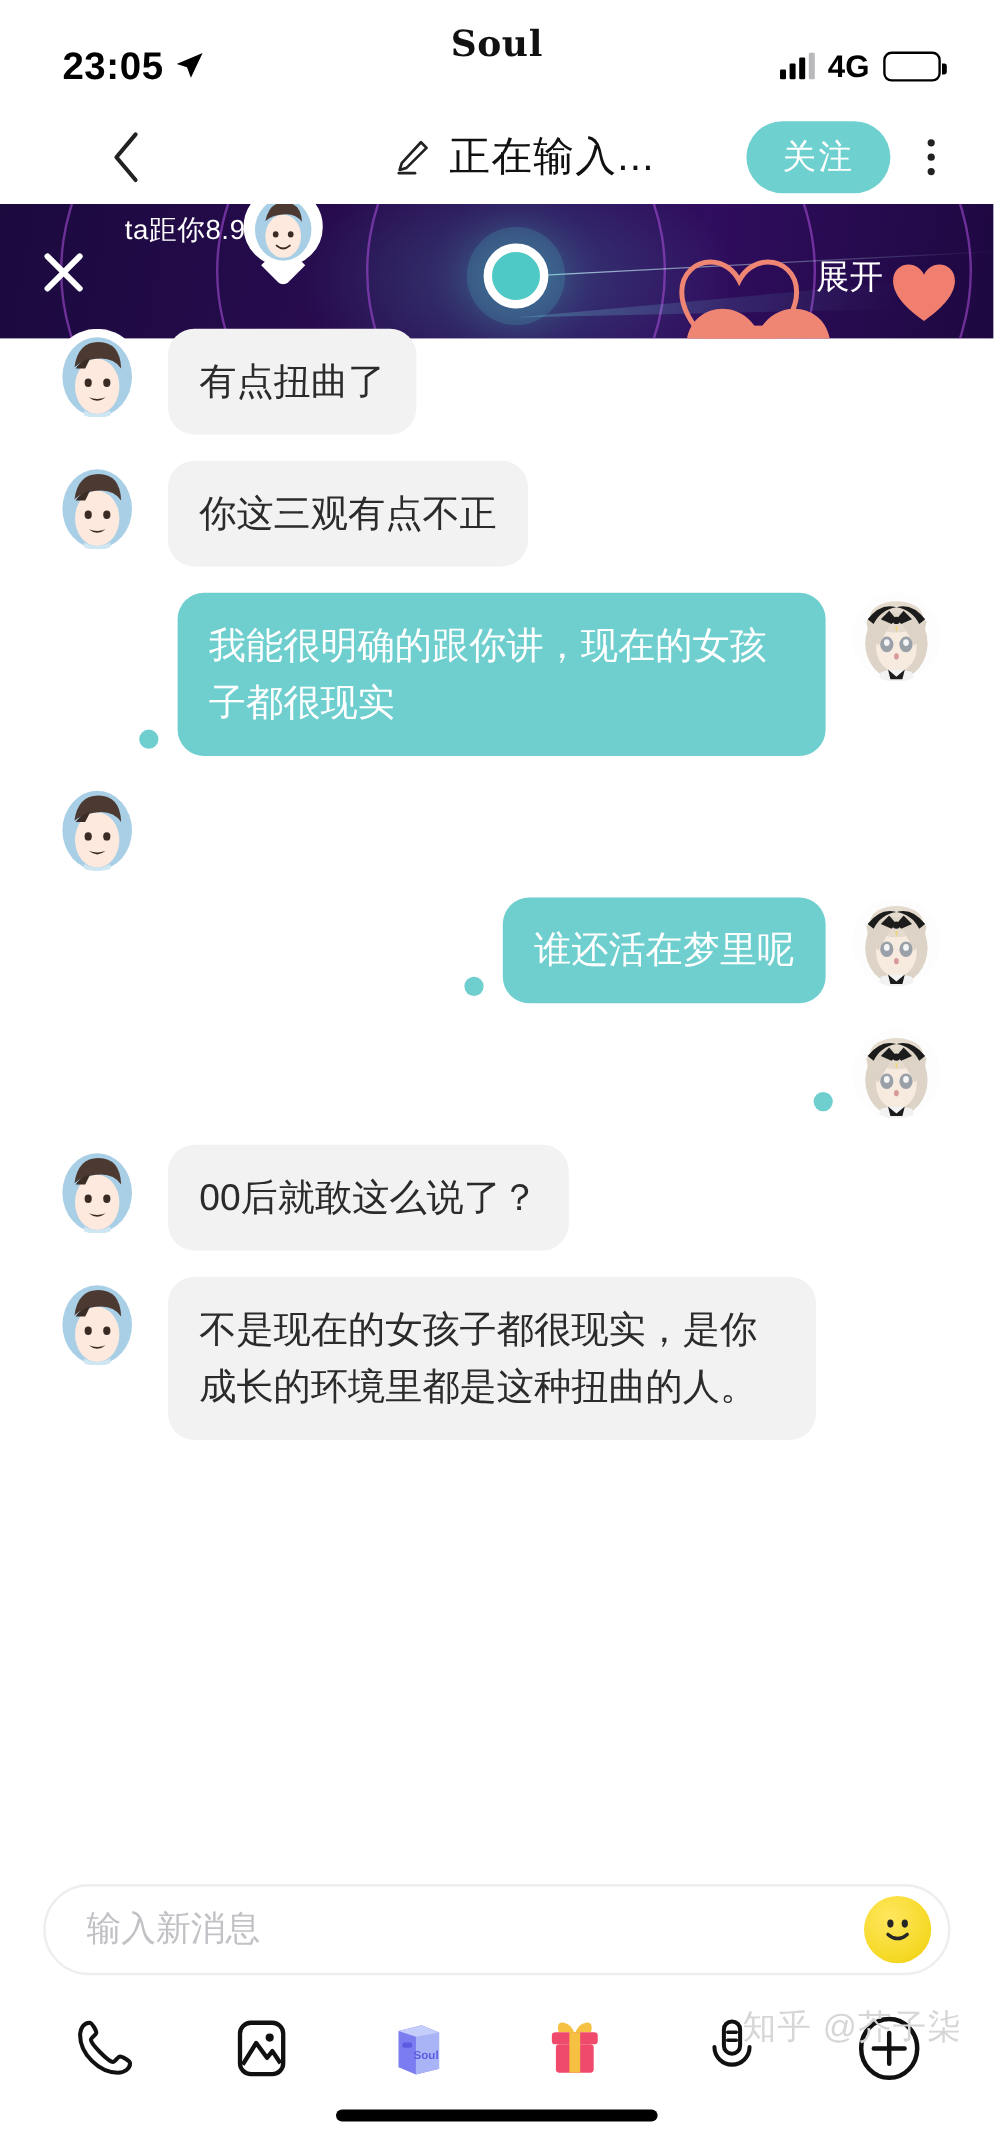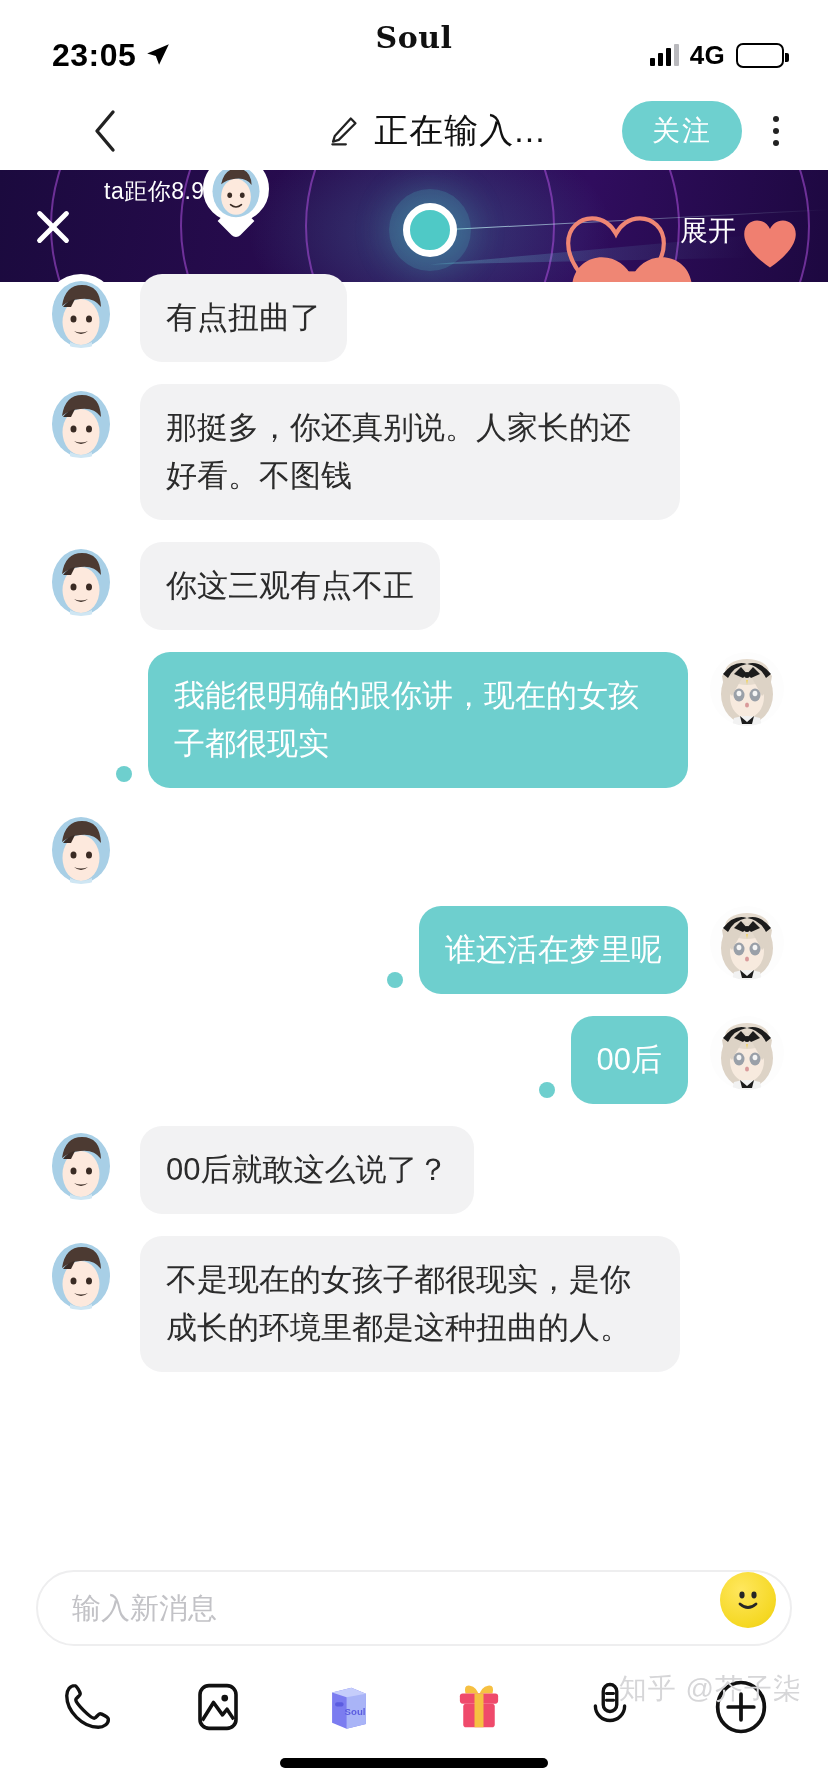--- a/index.html
+++ b/index.html
@@ -144,21 +144,21 @@
     align-self:flex-end; margin: 0 16px 6px 0;
   }
   .timestamp {
     text-align:center; color:#b8b8bc; font-size: 26px; margin: 8px 0 20px 0;
   }
 
   
   .composer { position:absolute; left:0; right:0; bottom:0; height:240px; background:#fff; }
   .input-wrap {
     margin: 18px 36px 0 36px; height: 76px; border:2px solid #eeeeef; border-radius: 40px;
-    display:flex; padding: 0 14px 0 34px; background:#fff;
+    display:flex; align-items:center; padding: 0 14px 0 34px; background:#fff;
   }
   .msg-input {
     flex:1; border:none; outline:none; font-size: 29px; color:#333;
     font-family:"Liberation Sans",sans-serif; background:transparent;
   }
   .msg-input::placeholder { color:#c2c2c6; }
   .emoji-btn {
     width:56px; height:56px; border-radius:50%;
     background: radial-gradient(circle at 38% 32%, #ffe75e, #f5d823 70%, #e9c911);
     display:flex; align-items:center; justify-content:center; border:none;
@@ -285,34 +285,20 @@
   <ellipse cx="37" cy="40" rx="29" ry="33" fill="#a8cfe6"></ellipse>
   <ellipse cx="37" cy="48" rx="18.5" ry="23" fill="#fde9dd"></ellipse>
   <path d="M18 32 Q21 11 38 11 Q56 11 57 33 Q50 23 36 25 Q25 26 18 32 Z" fill="#4c3a32"></path>
   <path d="M19 33 Q24 26 31 25 L27 33 Z" fill="#3b2c26"></path>
   <ellipse cx="29.5" cy="45" rx="3" ry="3.5" fill="#3a2b24"></ellipse>
   <ellipse cx="45" cy="45" rx="3" ry="3.5" fill="#3a2b24"></ellipse>
   <path d="M30 57 Q37 63 44 57 Q37 60 30 57 Z" fill="#3a2b24"></path>
   <path d="M26 68 Q37 74 48 68 L48 74 L26 74 Z" fill="#cfe6f3"></path>
 </svg></div>
         <div class="bubble">有点扭曲了</div>
-      </div>
-      <div class="row in">
-        <div class="avatar"><svg viewBox="0 0 74 74" width="74" height="74">
-  <rect width="74" height="74" fill="#fff"></rect>
-  <ellipse cx="37" cy="40" rx="29" ry="33" fill="#a8cfe6"></ellipse>
-  <ellipse cx="37" cy="48" rx="18.5" ry="23" fill="#fde9dd"></ellipse>
-  <path d="M18 32 Q21 11 38 11 Q56 11 57 33 Q50 23 36 25 Q25 26 18 32 Z" fill="#4c3a32"></path>
-  <path d="M19 33 Q24 26 31 25 L27 33 Z" fill="#3b2c26"></path>
-  <ellipse cx="29.5" cy="45" rx="3" ry="3.5" fill="#3a2b24"></ellipse>
-  <ellipse cx="45" cy="45" rx="3" ry="3.5" fill="#3a2b24"></ellipse>
-  <path d="M30 57 Q37 63 44 57 Q37 60 30 57 Z" fill="#3a2b24"></path>
-  <path d="M26 68 Q37 74 48 68 L48 74 L26 74 Z" fill="#cfe6f3"></path>
-</svg></div>
-        <div class="bubble">那挺多，你还真别说。人家长的还好看。不图钱</div>
       </div>
       <div class="row in">
         <div class="avatar"><svg viewBox="0 0 74 74" width="74" height="74">
   <rect width="74" height="74" fill="#fff"></rect>
   <ellipse cx="37" cy="40" rx="29" ry="33" fill="#a8cfe6"></ellipse>
   <ellipse cx="37" cy="48" rx="18.5" ry="23" fill="#fde9dd"></ellipse>
   <path d="M18 32 Q21 11 38 11 Q56 11 57 33 Q50 23 36 25 Q25 26 18 32 Z" fill="#4c3a32"></path>
   <path d="M19 33 Q24 26 31 25 L27 33 Z" fill="#3b2c26"></path>
   <ellipse cx="29.5" cy="45" rx="3" ry="3.5" fill="#3a2b24"></ellipse>
   <ellipse cx="45" cy="45" rx="3" ry="3.5" fill="#3a2b24"></ellipse>
@@ -381,21 +367,20 @@
   <ellipse cx="45" cy="43" rx="5.5" ry="6.5" fill="#9aa0a8"></ellipse>
   <ellipse cx="29" cy="41.5" rx="2.4" ry="2.8" fill="#f5f5f5"></ellipse>
   <ellipse cx="45" cy="41.5" rx="2.4" ry="2.8" fill="#f5f5f5"></ellipse>
   <ellipse cx="37" cy="53" rx="2" ry="2.6" fill="#d99a9a"></ellipse>
   <path d="M24 66 Q37 62 50 66 L52 74 L22 74 Z" fill="#f2f2f2"></path>
   <path d="M30 64 L37 70 L44 64 L42 72 L32 72 Z" fill="#1c1c1c"></path>
 </svg></div>
       </div>
       <div class="row out">
         <div class="sent-dot"></div>
-        <div class="bubble">00后</div>
         <div class="avatar"><svg viewBox="0 0 74 74" width="74" height="74">
   <rect width="74" height="74" fill="#fdfdfd"></rect>
   <ellipse cx="37" cy="42" rx="26" ry="30" fill="#ddd3c6"></ellipse>
   <ellipse cx="37" cy="45" rx="17" ry="21" fill="#f7eade"></ellipse>
   <ellipse cx="37" cy="20" rx="22" ry="13" fill="#e4dacd"></ellipse>
   <path d="M14 20 Q37 4 60 20 Q52 12 37 11 Q22 12 14 20 Z" fill="#efe7da"></path>
   <path d="M12 24 Q20 12 37 17 Q30 30 22 44 Q13 36 12 24 Z" fill="#ddd3c6"></path>
   <path d="M62 24 Q54 12 37 17 Q44 30 52 44 Q61 36 62 24 Z" fill="#ddd3c6"></path>
   <path d="M13 22 Q24 8 37 12 Q24 14 18 26 Z" fill="#1c1c1c"></path>
   <path d="M61 22 Q50 8 37 12 Q50 14 56 26 Z" fill="#1c1c1c"></path>

